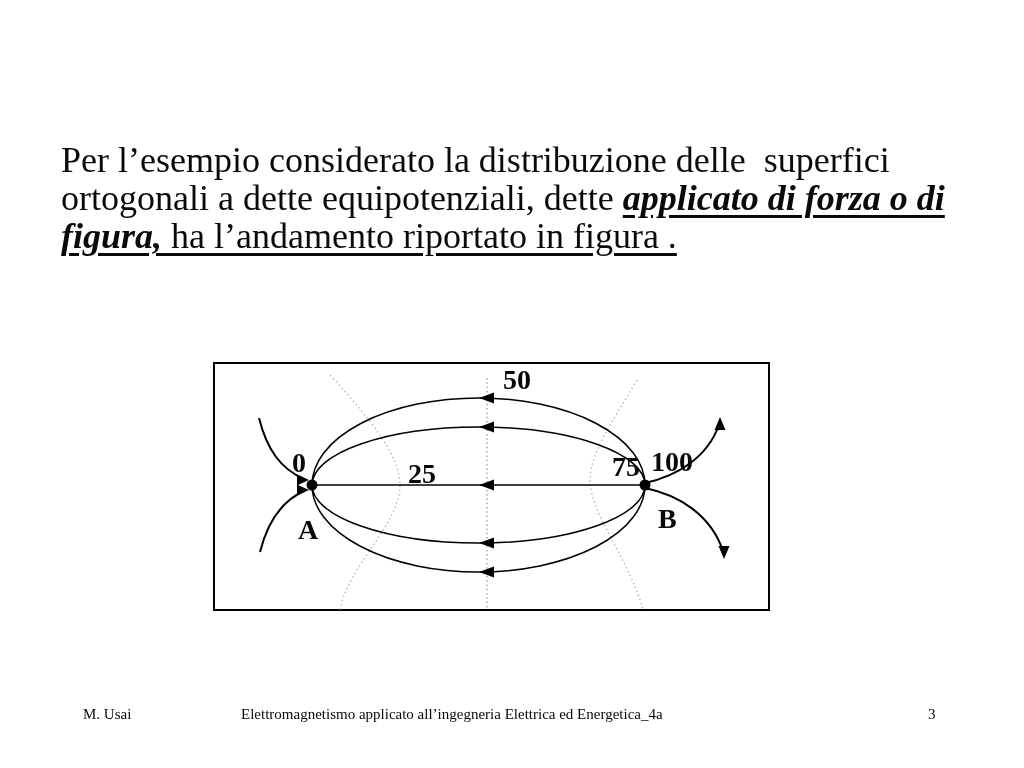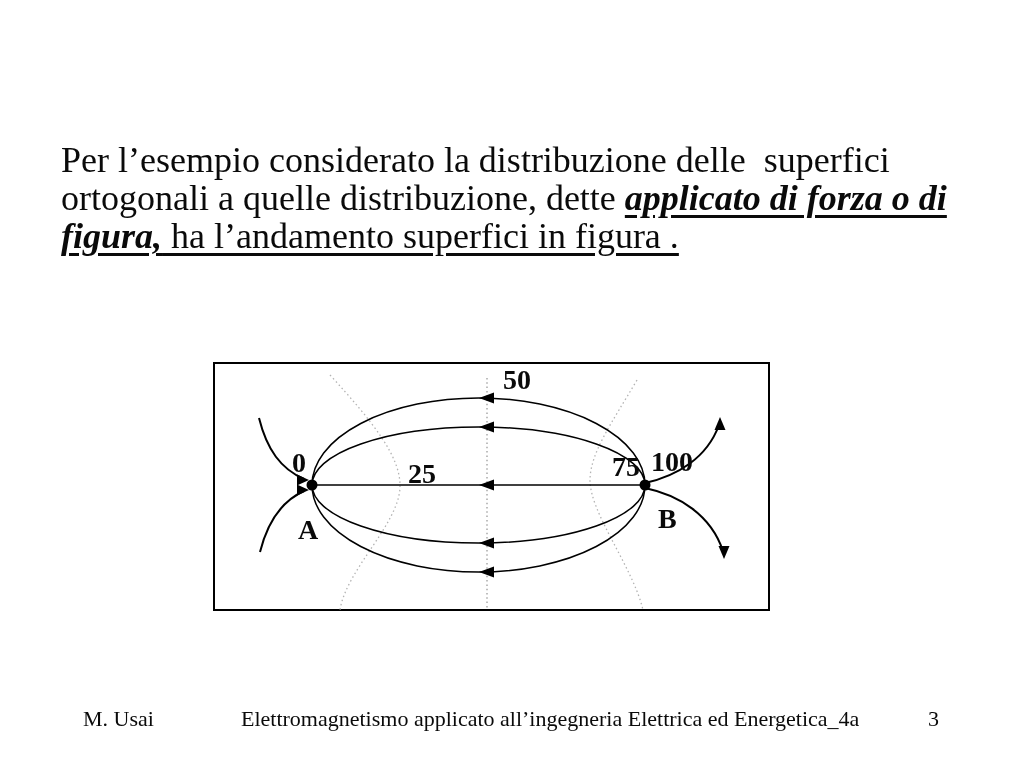--- a/index.html
+++ b/index.html
@@ -11,34 +11,34 @@
   
   .para { position:absolute; left:61px; top:141px; font-size:36px; line-height:38px; }
   .para .line { white-space:pre; }
   .emph { font-weight:bold; font-style:italic; }
   .u { text-decoration:underline; text-decoration-thickness:2.6px; text-underline-offset:5px; }
   
   .figure { position:absolute; left:213px; top:362px; width:557px; height:249px; }
   .figure svg { display:block; }
   .fig-label { font-family:"Liberation Serif", serif; font-weight:bold; font-size:28px; fill:#0a0a0a; }
   
-  .footer-item { position:absolute; top:706px; font-size:22px; color:#0a0a0a; white-space:pre; }
+  .footer-item { position:absolute; top:706px; font-size:15px; color:#0a0a0a; white-space:pre; }
   .footer-author { left:83px; }
   .footer-title  { left:241px; }
   .footer-page   { left:928px; }
 </style>
 </head>
 <body>
 
 <div class="slide">
 
   <div class="para">
     <div class="line"><span>Per l’esempio considerato la distribuzione delle  superfici</span></div>
-    <div class="line"><span>ortogonali a quelle distribuzione, dette </span><span class="emph u">applicato di forza o di</span></div>
-    <div class="line"><span class="emph u">figura,</span><span class="u"> ha l’andamento superfici in figura .</span></div>
+    <div class="line"><span>ortogonali a dette equipotenziali, dette </span><span class="emph u">applicato di forza o di</span></div>
+    <div class="line"><span class="emph u">figura,</span><span class="u"> ha l’andamento riportato in figura .</span></div>
   </div>
 
   <div class="figure">
     <svg width="557" height="249" viewBox="0 0 557 249" xmlns="http://www.w3.org/2000/svg">
 
       <rect x="1" y="1" width="555" height="247" fill="none" stroke="#000" stroke-width="2"></rect>
 
       <path d="M117,13 C160,60 188,95 187,125 C186,162 133,208 127,248" fill="none" stroke="#b3b3b3" stroke-width="1.3" stroke-dasharray="1.5 2.8"></path>
       <path d="M274,16 L274,248" fill="none" stroke="#9c9c9c" stroke-width="1.3" stroke-dasharray="1.5 2.8"></path>
       <path d="M424,18 C398,62 378,90 377,117 C376,150 420,205 430,248" fill="none" stroke="#b3b3b3" stroke-width="1.3" stroke-dasharray="1.5 2.8"></path>

